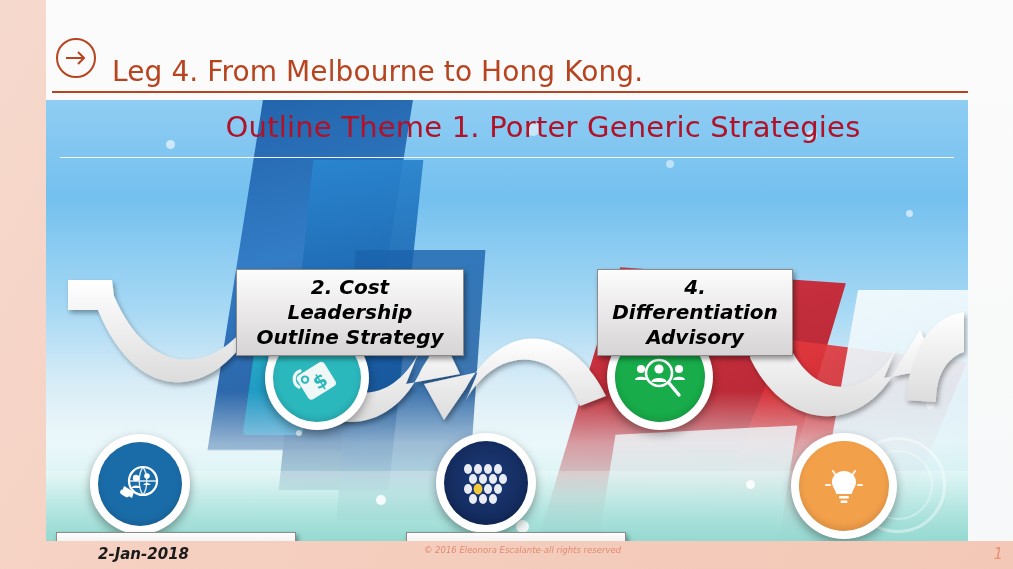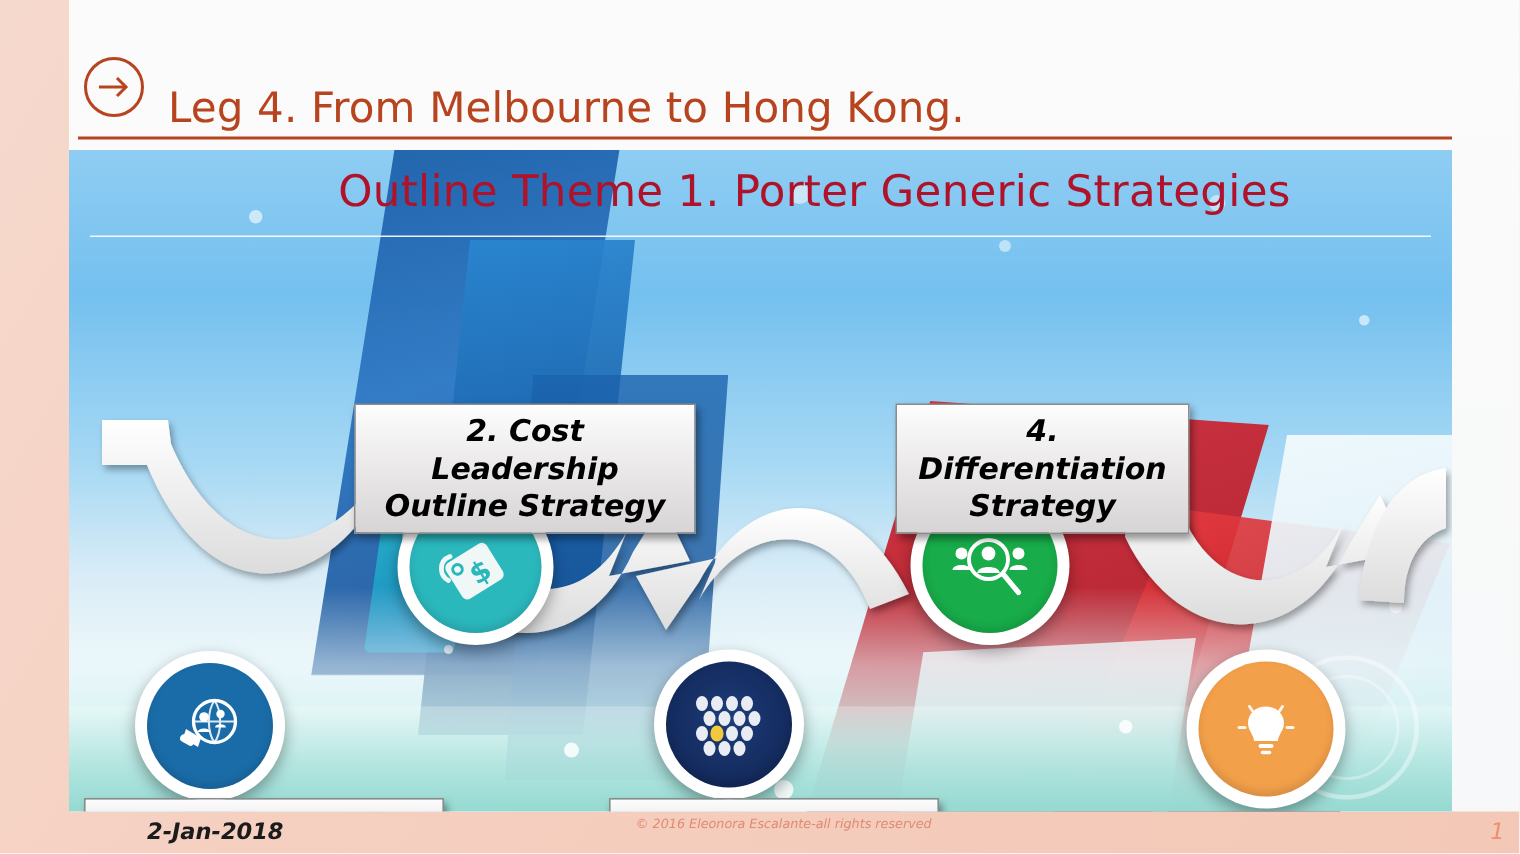--- a/index.html
+++ b/index.html
@@ -306,21 +306,21 @@
     <div class="caption c2">
       <div>2. Cost Leadership</div>
       <div>Outline Strategy</div>
     </div>
     <div class="caption c3">
       <div>3. Differentiation</div>
 
     </div>
     <div class="caption c4">
       <div>4. Differentiation</div>
-      <div>Strategy</div>
+      <div>Advisory</div>
     </div>
 
   </div>
 
   <div class="footer">
     <div class="footer-date">2-Jan-2018</div>
     <div class="footer-credit">
       <div>© 2016 Eleonora Escalante-all rights reserved</div>
     </div>
     <div class="footer-page">1</div>

